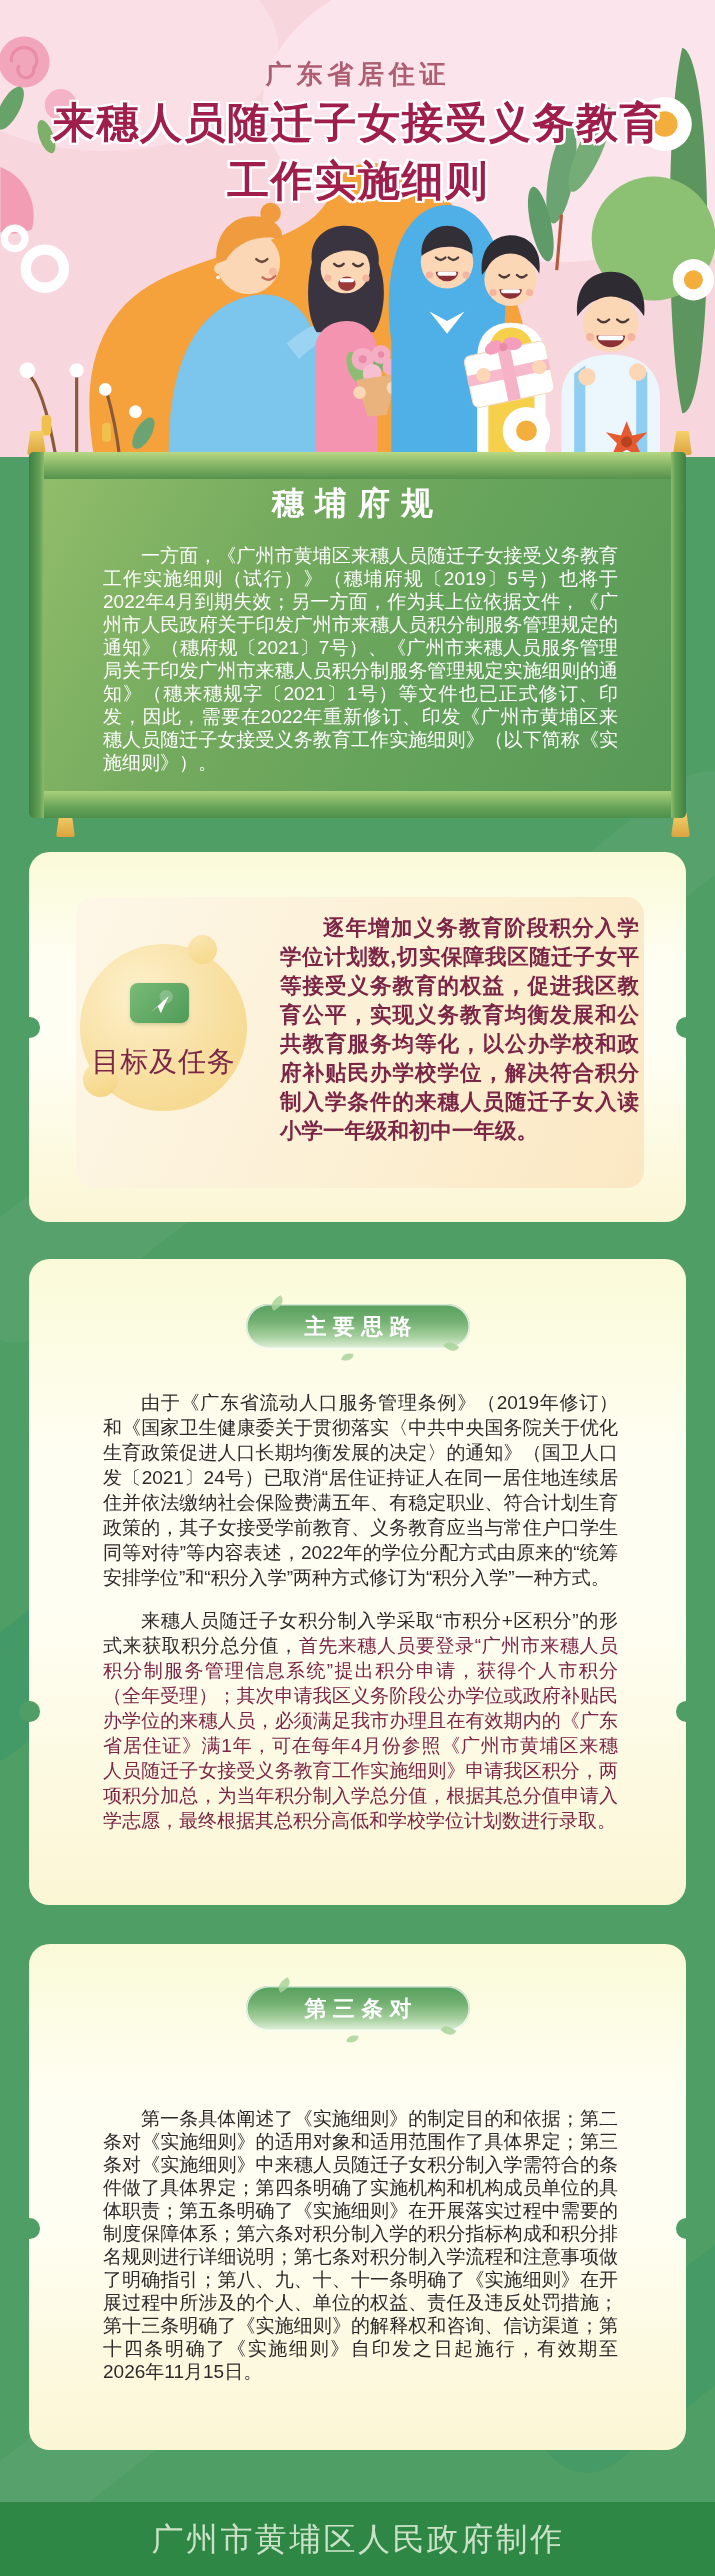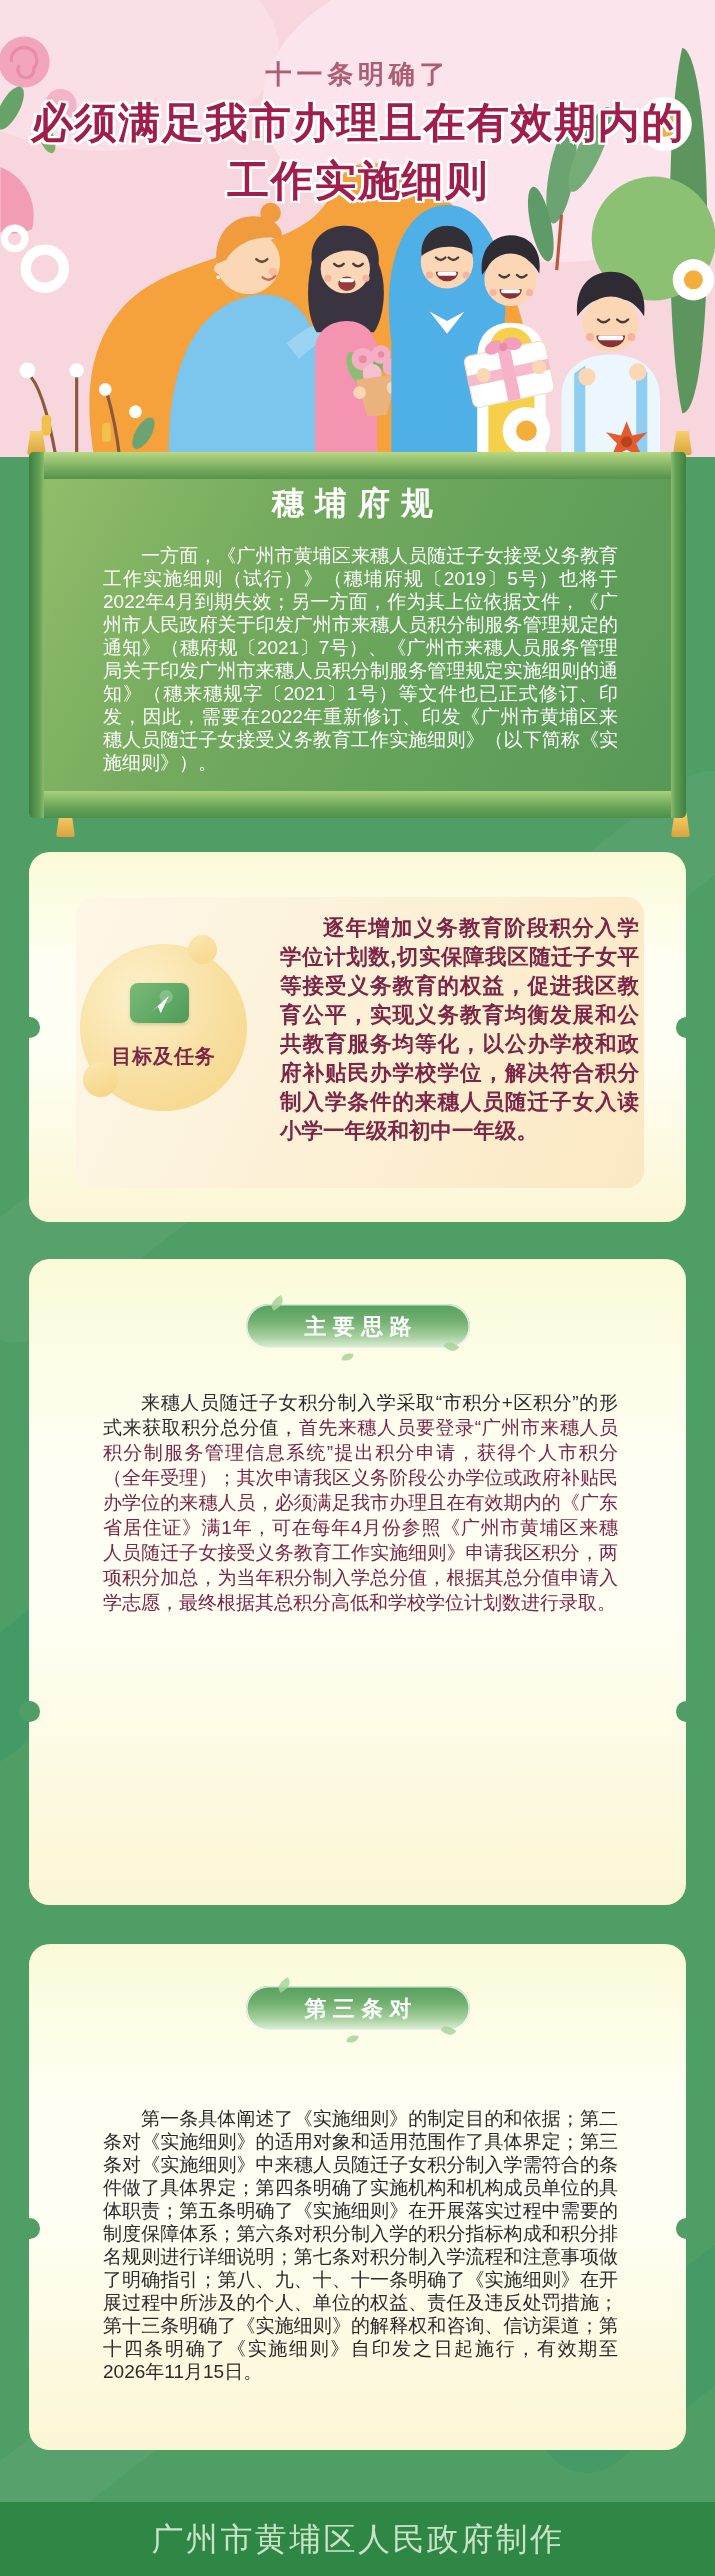--- a/index.html
+++ b/index.html
@@ -51,21 +51,21 @@
   .blob-big{position:absolute;left:80px;top:944px;width:167px;height:167px;border-radius:50%;z-index:5;
     background:radial-gradient(circle at 35% 30%,#fdf0cb 0%,#f8dfa0 55%,#f5d583 100%);}
   .blob-a{position:absolute;left:188px;top:935px;width:29px;height:29px;border-radius:50%;z-index:5;
     background:linear-gradient(160deg,#fbe7b4,#f6d787);}
   .blob-b{position:absolute;left:83px;top:1062px;width:35px;height:35px;border-radius:50%;z-index:5;
     background:linear-gradient(160deg,#fbe7b4,#f4d47f);}
   .goal-icon{position:absolute;left:130px;top:983px;width:59px;height:40px;border-radius:8px;z-index:6;
     background:linear-gradient(135deg,#79bb77,#4f9b58);display:flex;align-items:center;justify-content:center;
     box-shadow:0 1.6px 3.2px rgba(90,120,60,.25);}
   .goal-label{position:absolute;left:68px;top:1043px;width:191px;text-align:center;z-index:6;
-    font-size:20px;font-weight:700;color:#7b2547;letter-spacing:0.8px;}
+    font-size:28px;font-weight:400;color:#7b2547;letter-spacing:0.8px;}
   .goal-body{position:absolute;left:280px;top:914px;width:359px;z-index:6;
     font-size:21.5px;line-height:29px;color:#7b2547;font-weight:600;text-align:justify;text-indent:2em;}
   
   .pill{position:absolute;left:246px;width:224px;height:45px;border-radius:794px;z-index:5;
     background:linear-gradient(180deg,#57a05f 0%,#6fae6e 35%,#a5cf9d 72%,#e4f2dd 100%);
     box-shadow:inset 0 0 0 1.6px rgba(255,255,255,.75);
     display:flex;align-items:center;justify-content:center;}
   .pill span.t{font-size:22px;font-weight:800;color:#fff;letter-spacing:6.4px;text-indent:6.4px;}
   .leaf{position:absolute;background:#a8d39a;opacity:.85;border-radius:80% 0 80% 0;z-index:6;}
   
@@ -204,22 +204,22 @@
 
       <g transform="translate(788,556)">
         <path d="M0,-26 L7,-8 L26,-12 L12,2 L20,20 L0,10 L-20,20 L-12,2 L-26,-12 L-7,-8 Z" fill="#e65a31"></path>
         <circle r="7" fill="#b8431f"></circle>
       </g>
       <g>
           <circle cx="662" cy="542" r="30" fill="#ffffff"></circle>
           <circle cx="662" cy="542" r="13" fill="#f3ae3c"></circle>
         </g>
     </svg>
-    <div class="hero-kicker">十一条明确了</div>
-    <div class="hero-title l1">必须满足我市办理且在有效期内的</div>
+    <div class="hero-kicker">广东省居住证</div>
+    <div class="hero-title l1">来穗人员随迁子女接受义务教育</div>
     <div class="hero-title l2">工作实施细则</div>
   </section>
 
   <div class="stripe" style="left:-64px;top:1153px;width:334px;height:119px;background:rgba(255,255,255,.05);"></div>
   <div class="stripe" style="left:-95px;top:1590px;width:334px;height:103px;background:rgba(18,138,108,.20);"></div>
   <div class="stripe" style="left:509px;top:2290px;width:334px;height:111px;background:rgba(18,138,108,.14);"></div>
   <div class="stripe" style="left:477px;top:835px;width:302px;height:95px;background:rgba(255,255,255,.05);"></div>
   <div class="stripe" style="left:-48px;top:2417px;width:239px;height:87px;background:rgba(255,255,255,.05);"></div>
 
   <div class="cap" style="left:27px;top:431px;"></div>
@@ -252,20 +252,21 @@
   <div class="notch" style="left:676px;top:1017px;"></div>
 
   <div class="card idea"></div>
   <div class="pill" style="top:1304px;">
     <span class="t">主要思路</span>
   </div>
   <span class="leaf" style="left:270px;top:1298px;width:14.3px;height:9.5px;transform:rotate(-30deg);"></span>
   <span class="leaf" style="left:445px;top:1342px;width:12.7px;height:8.7px;transform:rotate(40deg);"></span>
   <span class="leaf" style="left:342px;top:1353px;width:11px;height:8px;transform:rotate(10deg);"></span>
   <div class="idea-text">
+    <p>由于《广东省流动人口服务管理条例》（2019年修订）和《国家卫生健康委关于贯彻落实〈中共中央国务院关于优化生育政策促进人口长期均衡发展的决定〉的通知》（国卫人口发〔2021〕24号）已取消“居住证持证人在同一居住地连续居住并依法缴纳社会保险费满五年、有稳定职业、符合计划生育政策的，其子女接受学前教育、义务教育应当与常住户口学生同等对待”等内容表述，2022年的学位分配方式由原来的“统筹安排学位”和“积分入学”两种方式修订为“积分入学”一种方式。</p>
     <p><span>来穗人员随迁子女积分制入学采取“市积分+区积分”的形式来获取积分总分值，</span><span class="hl">首先来穗人员要登录“广州市来穗人员积分制服务管理信息系统”提出积分申请，获得个人市积分（全年受理）；其次申请我区义务阶段公办学位或政府补贴民办学位的来穗人员，必须满足我市办理且在有效期内的《广东省居住证》满1年，可在每年4月份参照《广州市黄埔区来穗人员随迁子女接受义务教育工作实施细则》申请我区积分，两项积分加总，为当年积分制入学总分值，根据其总分值申请入学志愿，最终根据其总积分高低和学校学位计划数进行录取。</span></p>
   </div>
   <div class="notch" style="left:19px;top:1701px;"></div>
   <div class="notch" style="left:676px;top:1701px;"></div>
 
   <div class="card content"></div>
   <div class="pill" style="top:1986px;">
     <span class="t">第三条对</span>
   </div>
   <span class="leaf" style="left:277px;top:1980px;width:14.3px;height:9.5px;transform:rotate(-30deg);"></span>

